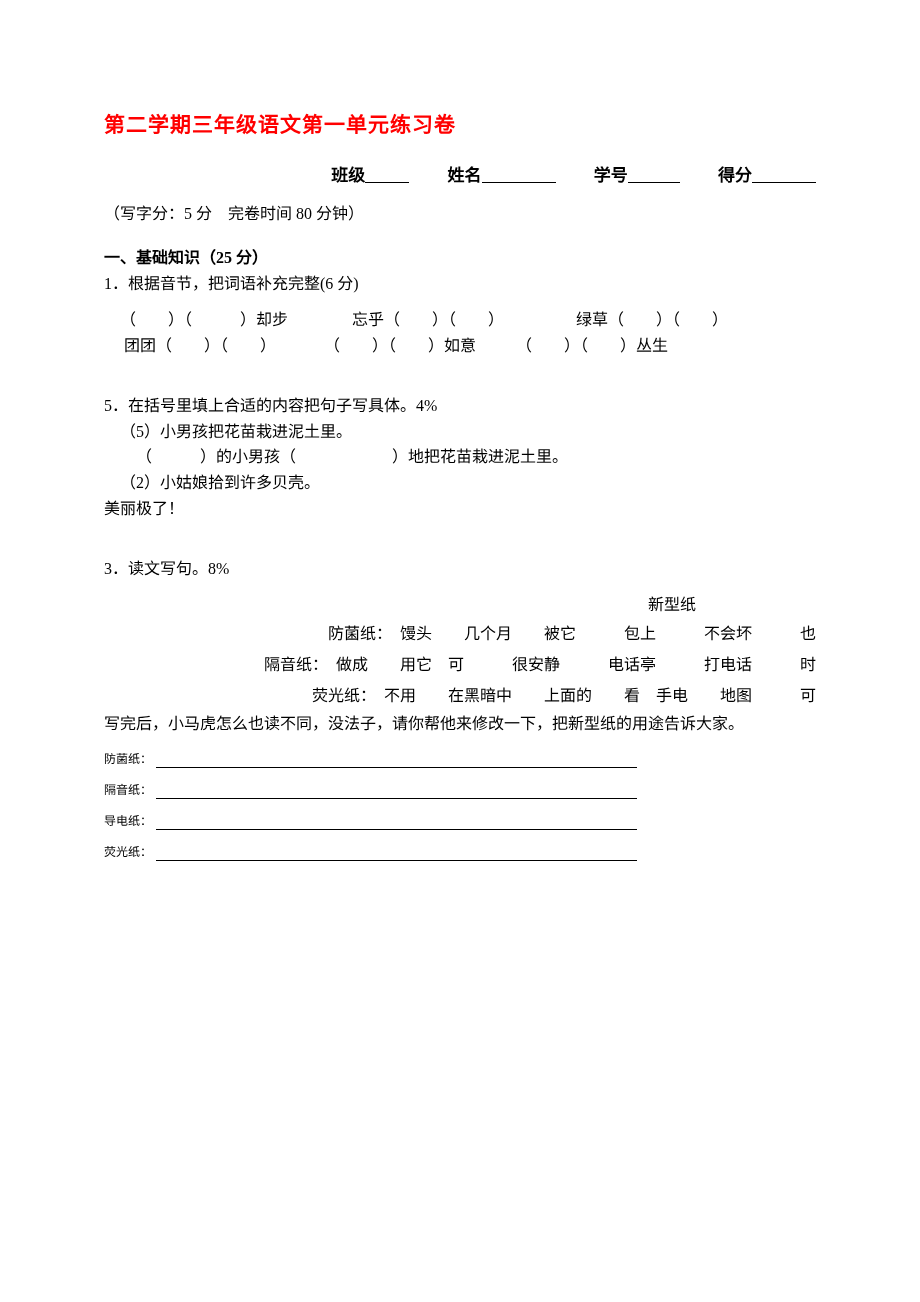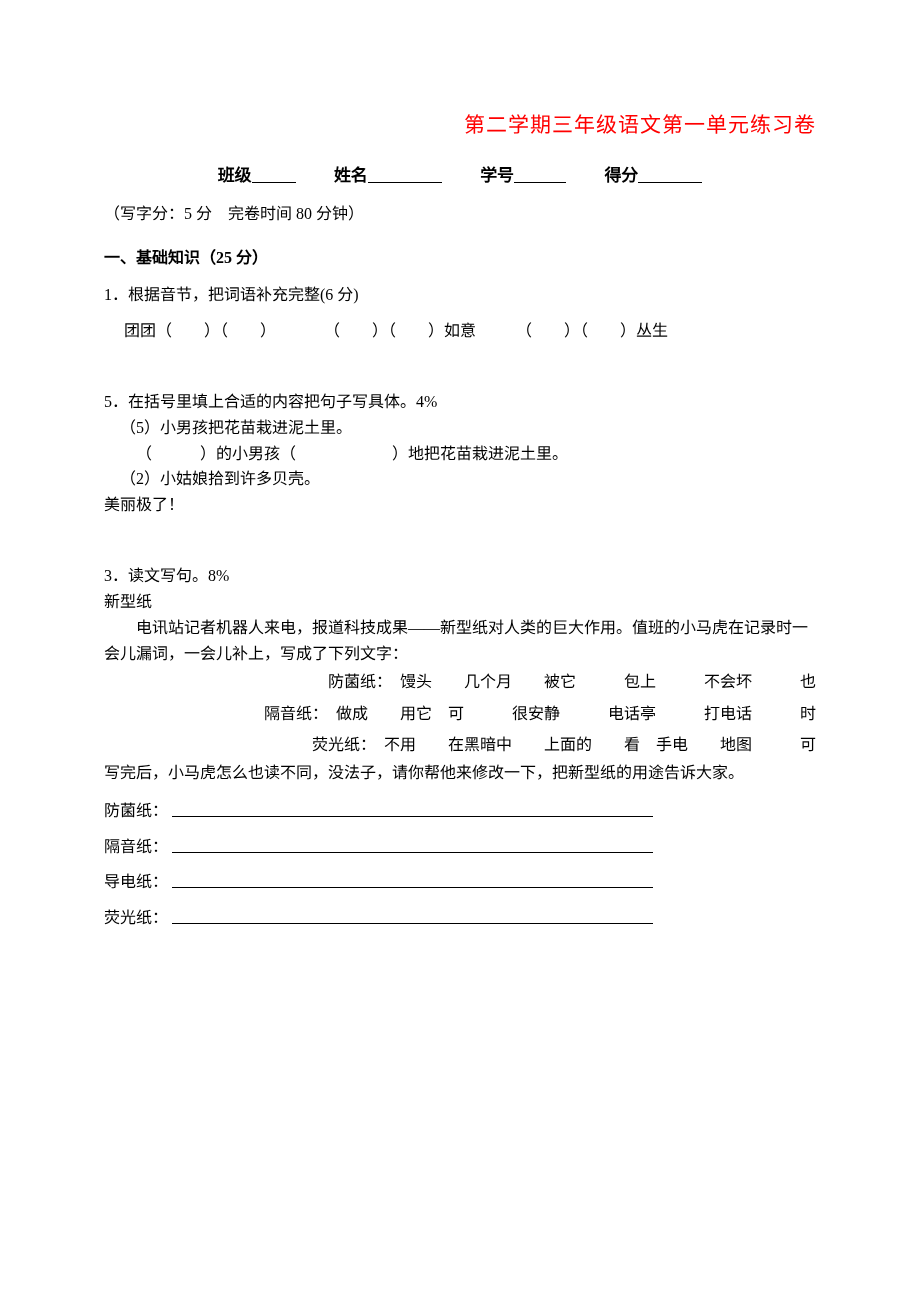--- a/index.html
+++ b/index.html
@@ -23,32 +23,32 @@
   .sheet {
     position: absolute;
     left: 104px;
     top: 0;
     width: 712px;
   }
 
   
   .doc-title {
     color: #FF0000;
-    font-weight: normal;
+    font-weight: bold;
     font-size: 21px;
-    text-align: right;
+    text-align: left;
     letter-spacing: 1px;
     margin-top: 112px;
     line-height: 1.3;
   }
 
   
   .info-row {
     margin-top: 22px;
-    text-align: center;
+    text-align: right;
     font-size: 17px;
     white-space: nowrap;
   }
   .info-field {
     display: inline-block;
     margin-right: 34px;
   }
   .info-field:last-child { margin-right: 0; }
   .info-label { font-weight: bold; }
   .blank-line {
@@ -71,59 +71,60 @@
 
   
   .sec-head {
     font-size: 16px;
     margin-top: 22px;
     line-height: 1.55;
     font-weight: bold;
   }
   .q-head {
     font-size: 16px;
-    margin-top: 12px;
+    margin-top: 1px;
     line-height: 1.55;
   }
   .line {
     font-size: 16px;
     line-height: 1.62;
     white-space: pre;
   }
   .line-wrap {
     font-size: 16px;
     line-height: 1.62;
   }
   .indent1 { padding-left: 16px; }
   .indent2 { padding-left: 32px; }
 
   .gap-sm { height: 10px; }
   .gap-lg { height: 34px; }
 
   
   .article-title {
     font-size: 16px;
-    text-align: left;
+    text-align: right;
+    margin-top: 10px;
     line-height: 1.6;
     padding-right: 120px;
   }
 
   
   .paper-row {
     font-size: 16px;
     line-height: 1.95;
     white-space: pre;
     text-align: right;
   }
 
   
   .ans-row {
     display: flex;
-    align-items: flex-start;
-    font-size: 16px;
+    align-items: flex-end;
+    font-size: 12px;
     margin-top: 15px;
   }
   .ans-label {
     flex: 0 0 auto;
     white-space: nowrap;
     line-height: 1.3;
   }
   .ans-rule {
     flex: 0 0 481px;
     border-bottom: 1px solid #000;
@@ -145,37 +146,37 @@
       <span class="info-field"><span class="info-label">学号</span><span class="blank-line bl-5"></span></span>
       <span class="info-field"><span class="info-label">得分</span><span class="blank-line bl-7"></span></span>
     </div>
 
     <div class="sub-note">（写字分：5 分　完卷时间 80 分钟）</div>
 
     <div class="sec-head">一、基础知识（25 分）</div>
 
     <div class="q-head">1．根据音节，把词语补充完整(6 分)</div>
     <div class="gap-sm"></div>
+    <div class="line indent1">（　　）（　　　）却步　　　　忘乎（　　）（　　）　　　　　绿草（　　）（　　）</div>
     <div class="line indent1"> 团团（　　）（　　）　　　　（　　）（　　）如意　　　（　　）（　　）丛生</div>
 
     <div class="gap-lg"></div>
 
     <div class="q-head">5．在括号里填上合适的内容把句子写具体。4%</div>
     <div class="line indent1">（5）小男孩把花苗栽进泥土里。</div>
     <div class="line indent2">（　　　）的小男孩（　　　　　　）地把花苗栽进泥土里。</div>
     <div class="line indent1">（2）小姑娘拾到许多贝壳。</div>
     <div class="line">美丽极了！</div>
 
     <div class="gap-lg"></div>
 
     <div class="q-head">3．读文写句。8%</div>
 
     <div class="article-title">新型纸</div>
 
-    <div class="line-wrap" style="text-indent:32px;">电讯站记者机器人来电，报道科技成果——新型纸对人类的巨大作用。值班的小马虎在记录时一会儿漏词，一会儿补上，写成了下列文字：</div>
 
     <div class="paper-row">防菌纸：　馒头　　几个月　　被它　　　包上　　　不会坏　　　也</div>
     <div class="paper-row">隔音纸：　做成　　用它　可　　　很安静　　　电话亭　　　打电话　　　时</div>
     <div class="paper-row">荧光纸：　不用　　在黑暗中　　上面的　　看　手电　　地图　　　可</div>
 
     <div class="line-wrap">写完后，小马虎怎么也读不同，没法子，请你帮他来修改一下，把新型纸的用途告诉大家。</div>
 
     <div class="ans-row">
       <span class="ans-label">防菌纸：</span>
       <span class="ans-rule"></span>

